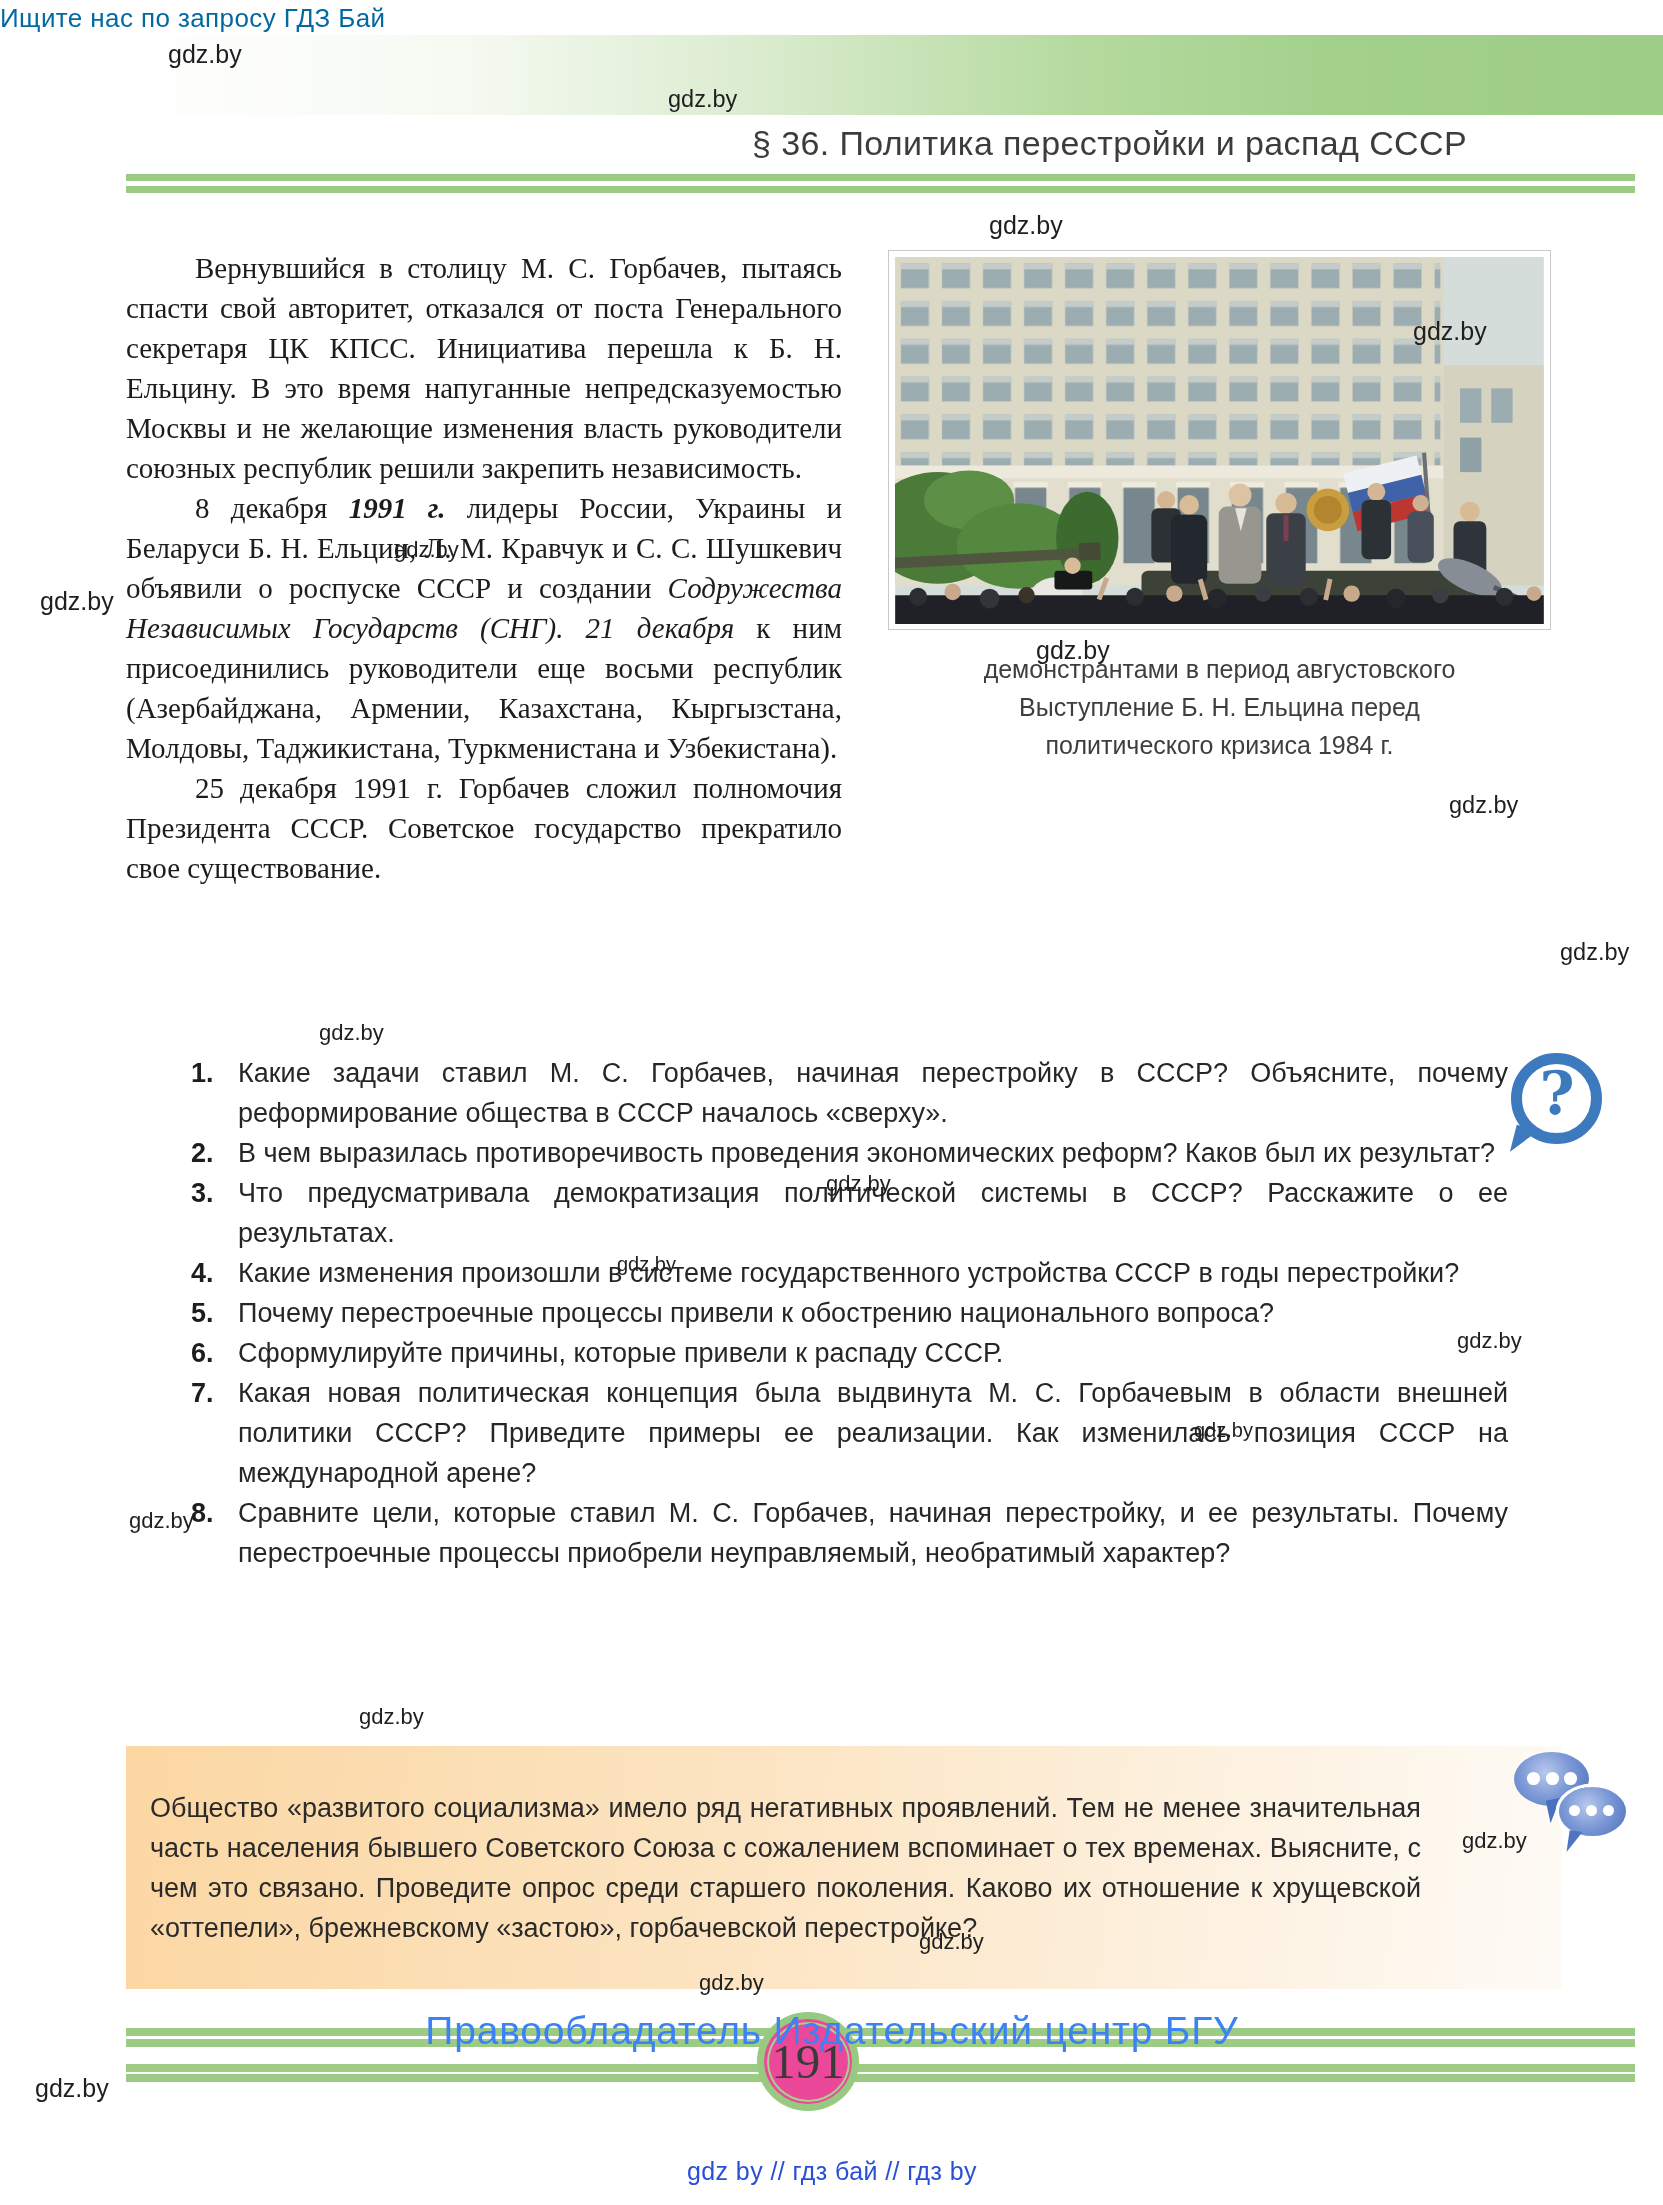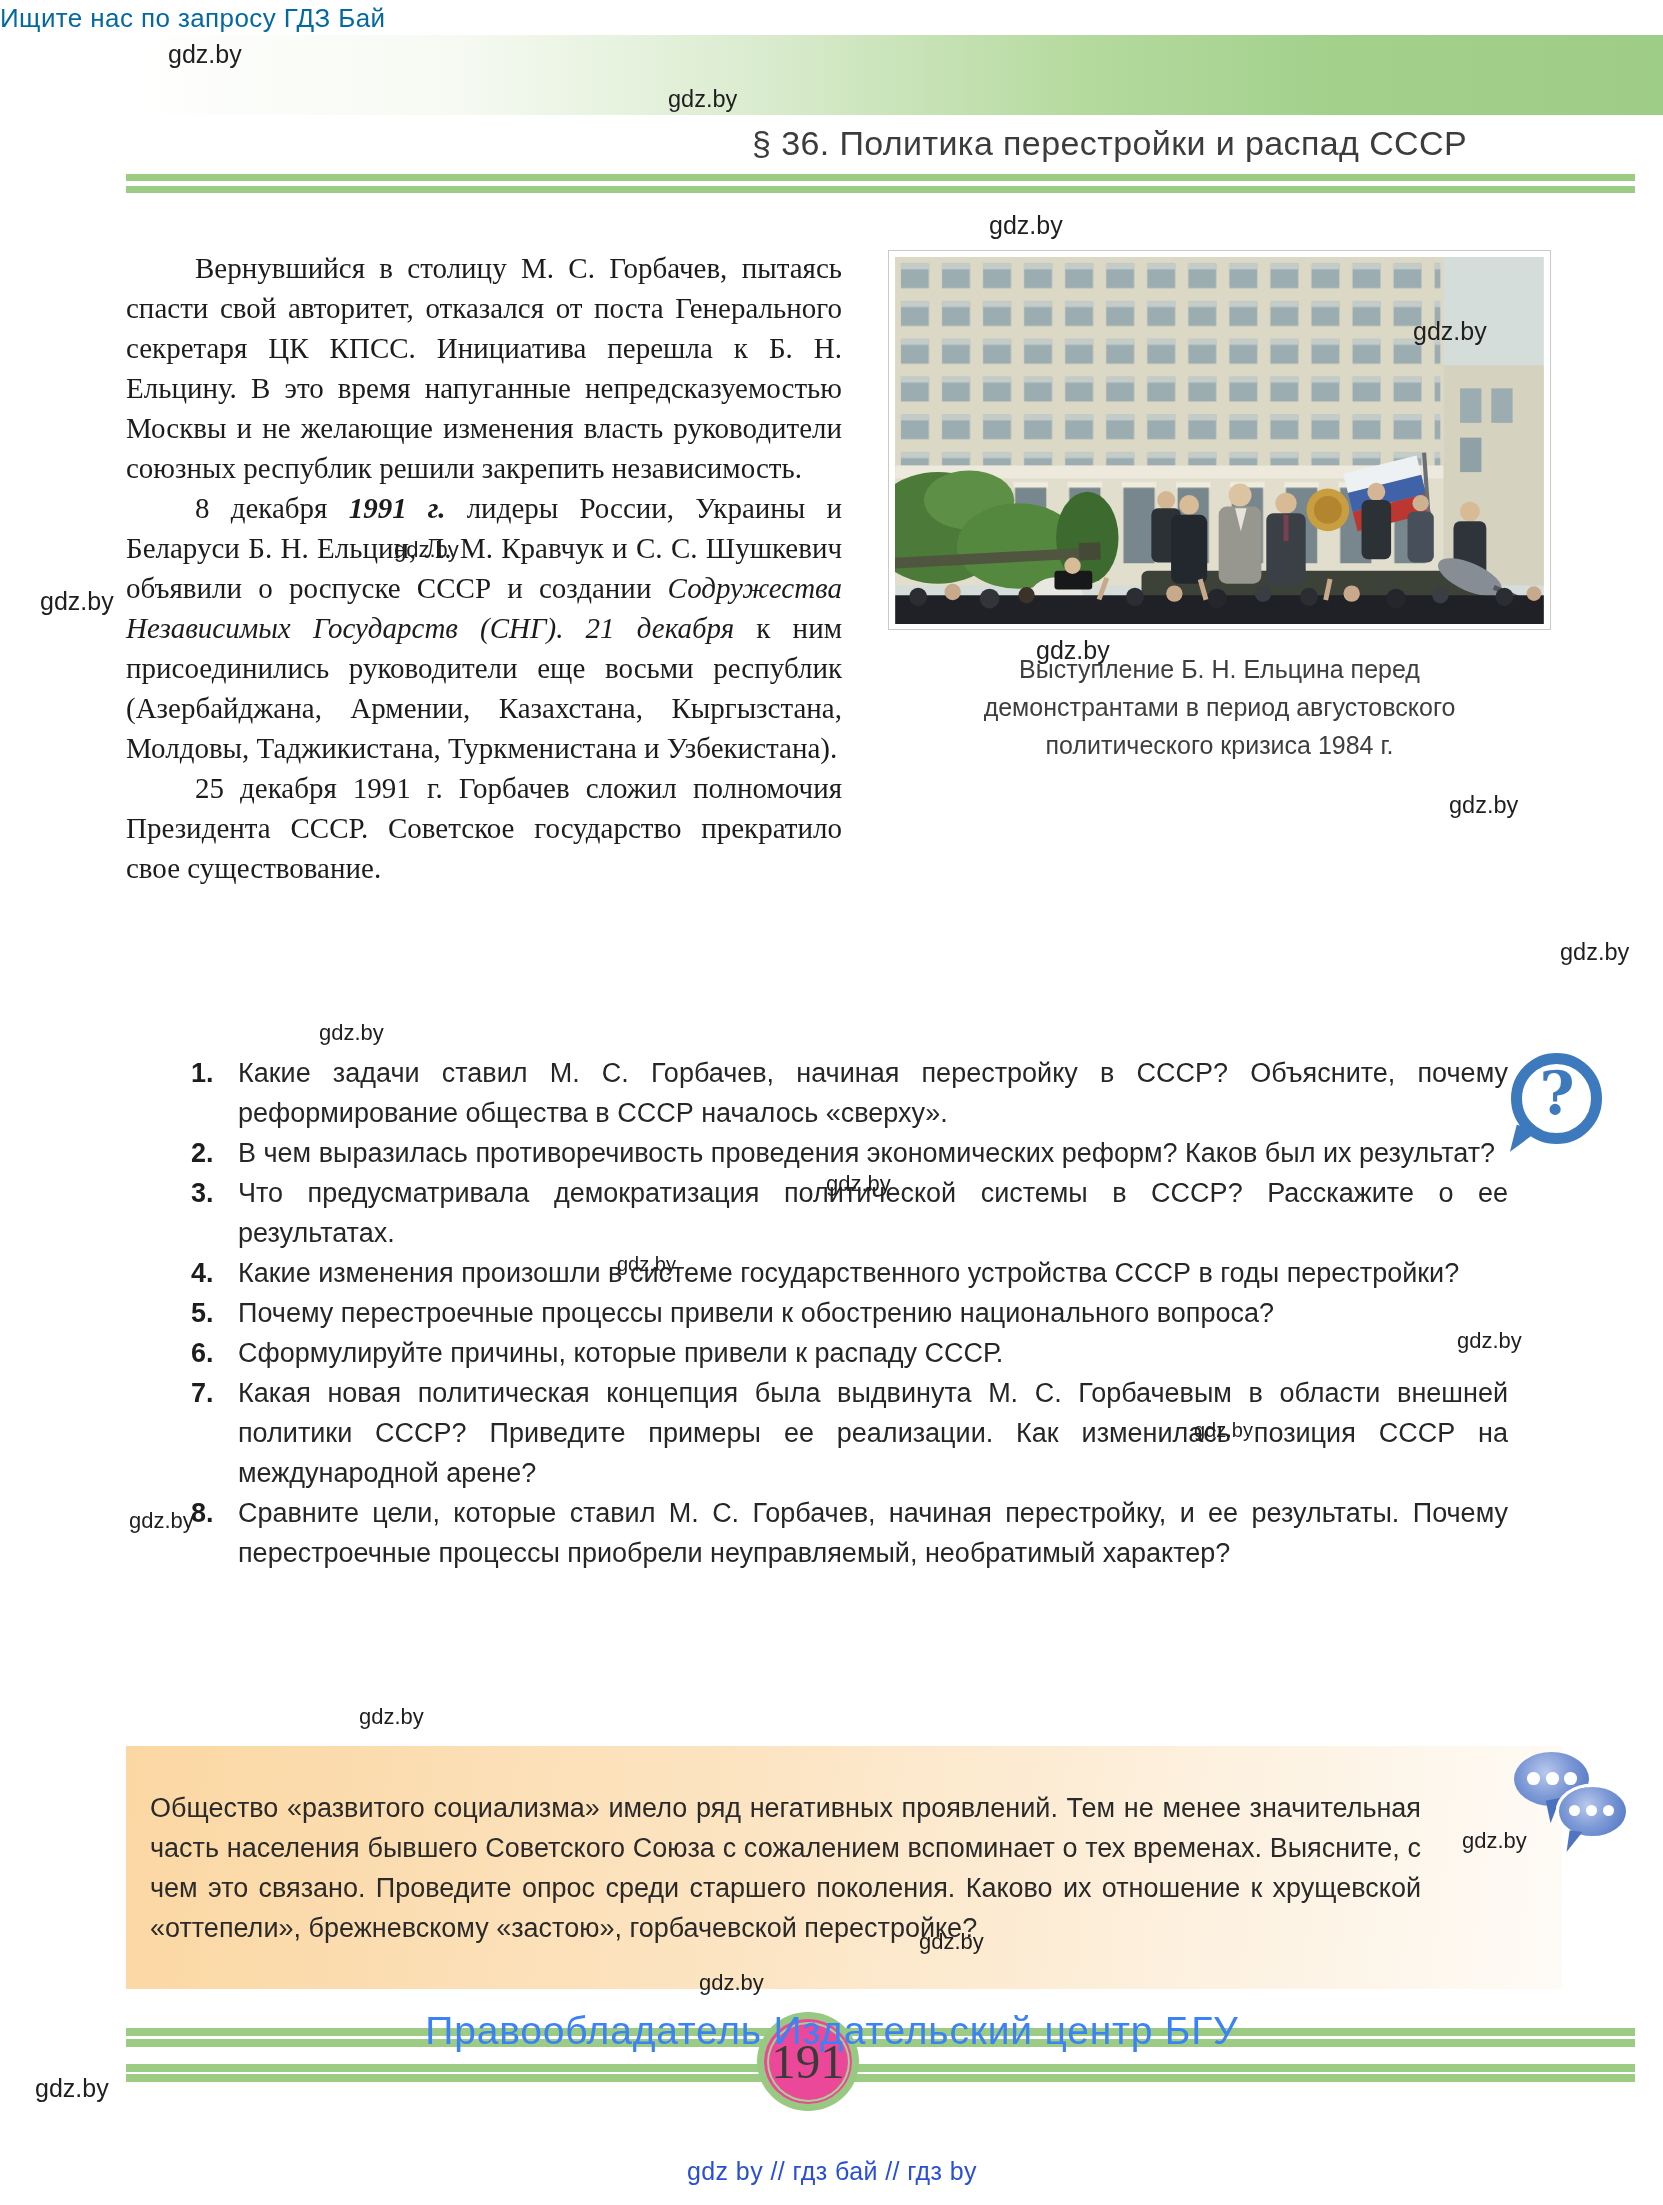--- a/index.html
+++ b/index.html
@@ -156,22 +156,22 @@
             <circle cx="664" cy="412" r="10" fill="#3a3d42"></circle>
           <circle cx="742" cy="414" r="11" fill="#2b2d33"></circle>
             <circle cx="778" cy="410" r="9" fill="#c9a98b"></circle>
           <rect x="250" y="390" width="6" height="28" fill="#c9a98b" transform="rotate(20 253 404)"></rect>
           <rect x="372" y="392" width="6" height="26" fill="#c9a98b" transform="rotate(-16 375 405)"></rect>
           <rect x="524" y="392" width="6" height="26" fill="#c9a98b" transform="rotate(12 527 405)"></rect>
         </g>
       </svg>
     </div>
     <div class="caption">
+        <div>демонстрантами в период августовского</div>
         <div>Выступление Б. Н. Ельцина перед</div>
-        <div>демонстрантами в период августовского</div>
         <div>политического кризиса 1984 г.</div>
       </div>
   </div>
   <p><span>Вернувшийся в столицу М. С. Горбачев, пытаясь спасти свой авторитет, отказался от поста Генерального секретаря ЦК КПСС. Инициатива перешла к Б. Н. Ельцину. В это время напуганные непредсказуемостью Москвы и не желающие изменения власть руководители союзных республик решили закрепить независимость.</span></p>
   <p><span>8 декабря </span><span class="seg-bi">1991 г.</span><span> лидеры России, Украины и Беларуси Б. Н. Ельцин, Л. М. Кравчук и С. С. Шушкевич объявили о роспуске СССР и создании </span><span class="seg-i">Содружества Независимых Государств (СНГ).</span><span> </span><span class="seg-i">21 декабря</span><span> к ним присоединились руководители еще восьми республик (Азербайджана, Армении, Казахстана, Кыргызстана, Молдовы, Таджикистана, Туркменистана и Узбекистана).</span></p>
   <p><span>25 декабря 1991 г. Горбачев сложил полномочия Президента СССР. Советское государство прекратило свое существование.</span></p>
 </div>
 
 <div class="questions">
     <div class="q-item"><span class="q-num">1.</span><span>Какие задачи ставил М. С. Горбачев, начиная перестройку в СССР? Объясните, почему реформирование общества в СССР началось «сверху».</span></div>

